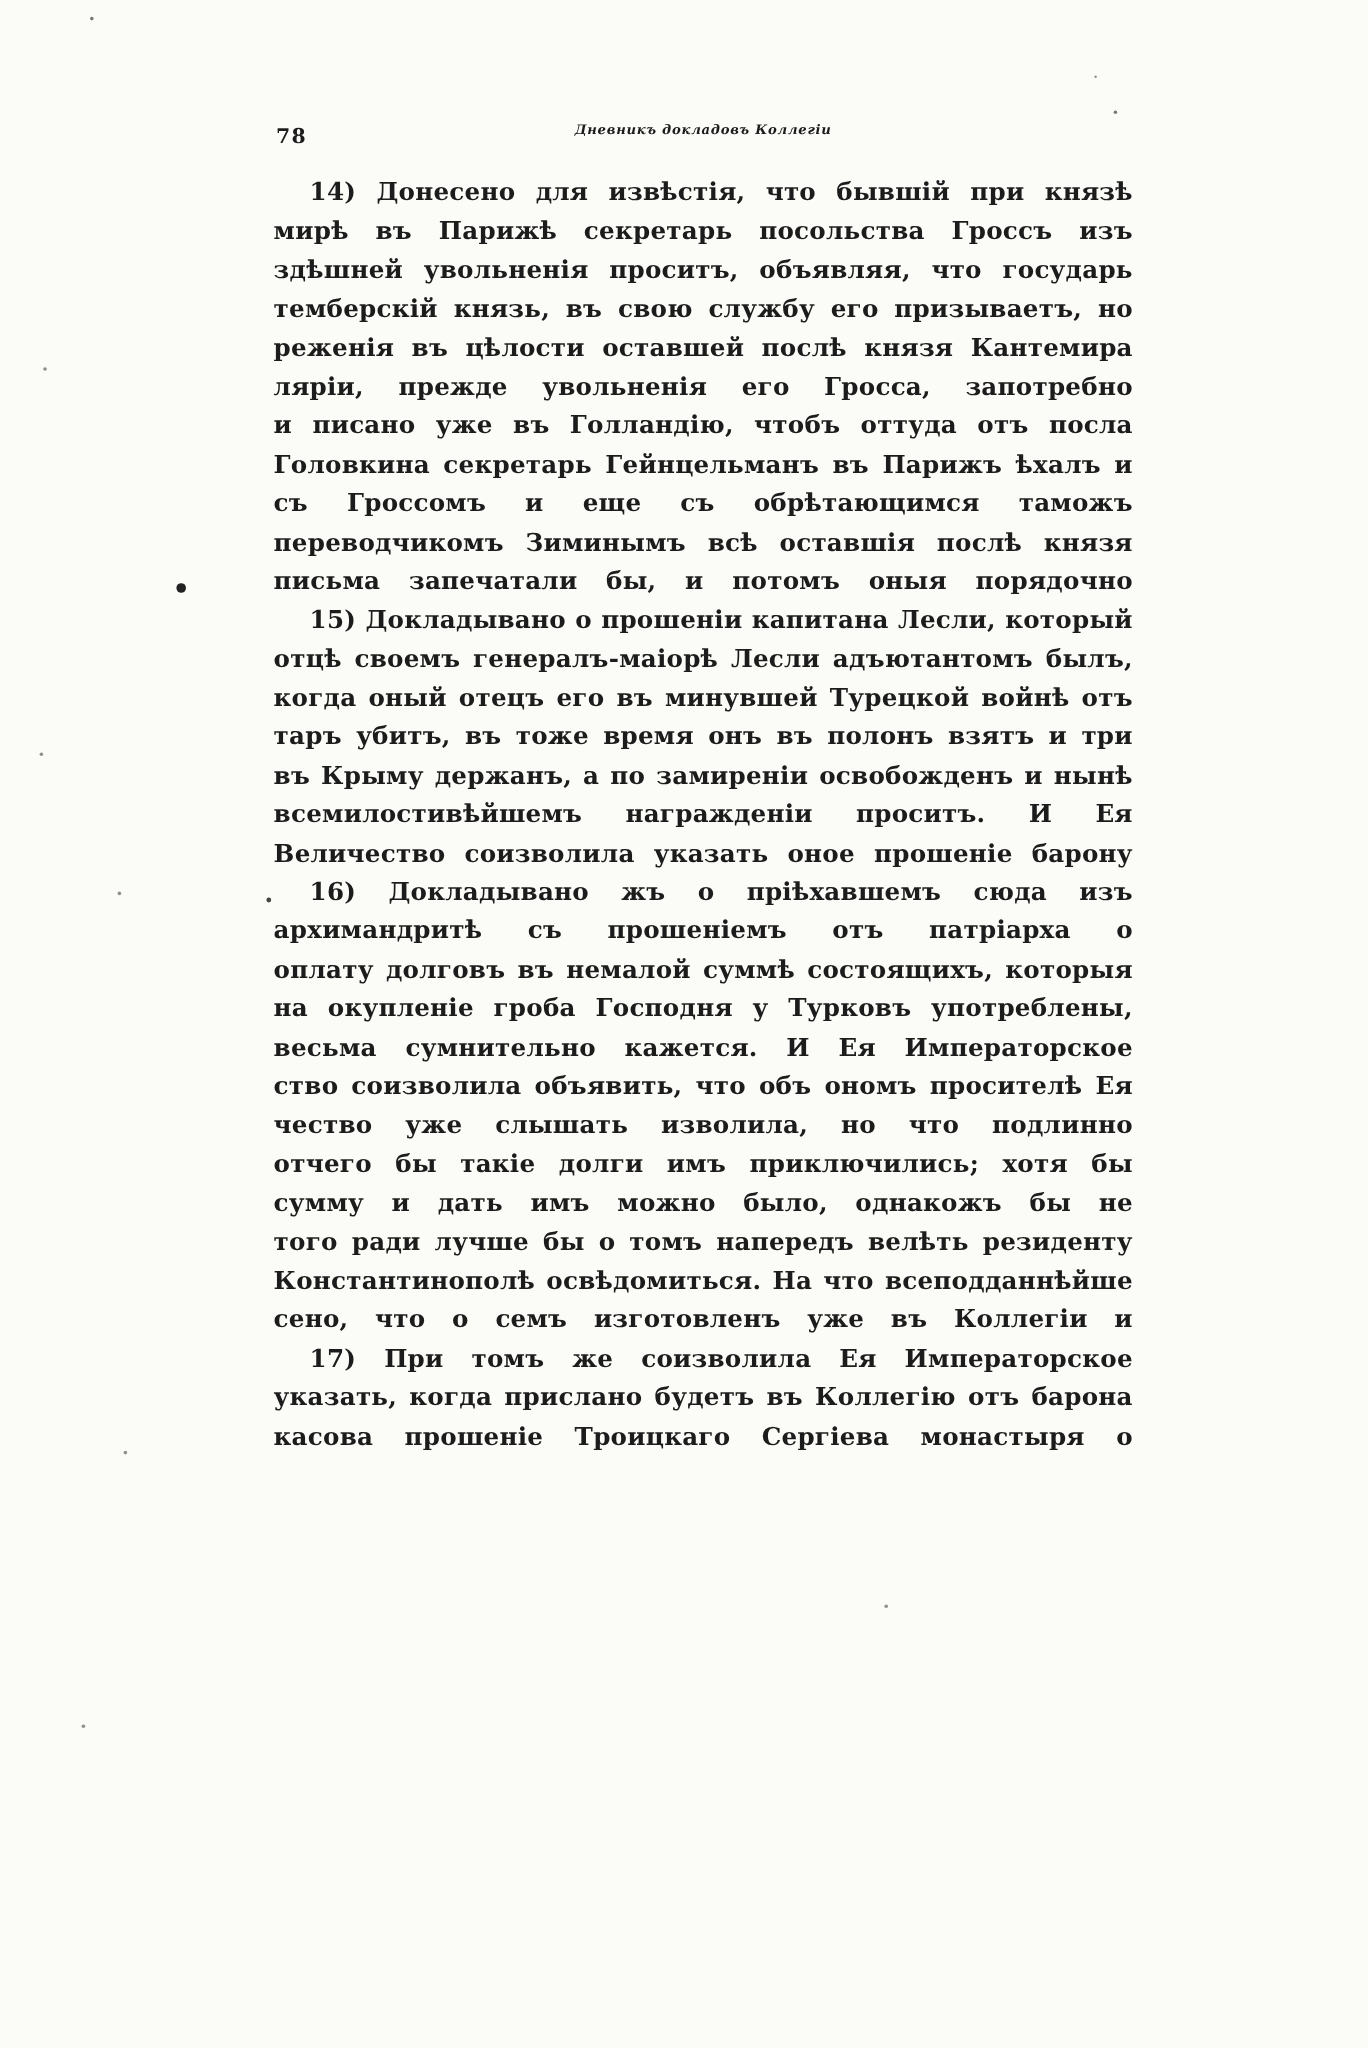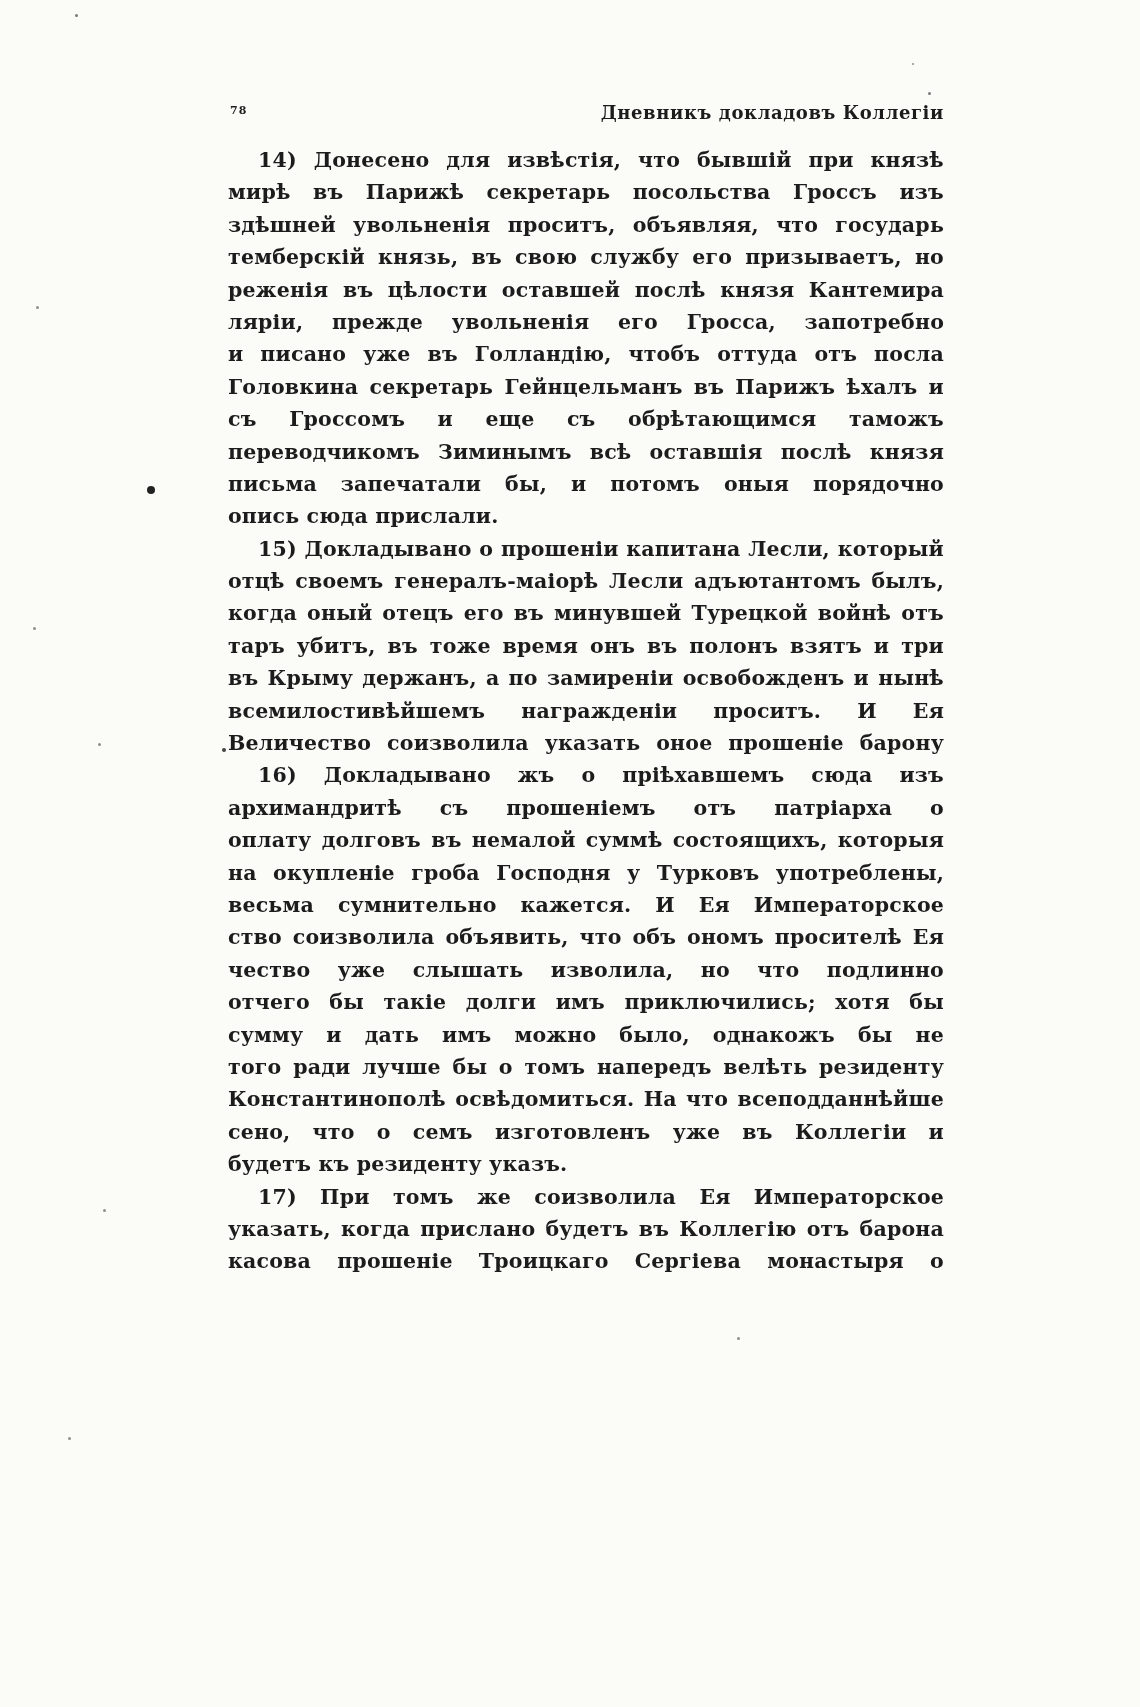--- a/index.html
+++ b/index.html
@@ -23,28 +23,29 @@
   .running-header {
     position: relative;
     height: 26px;
     margin-bottom: 16px;
     font-weight: bold;
   }
   .page-number {
     position: absolute;
     left: 2px;
     top: 2px;
-    font-size: 11px;
+    font-size: 17px;
     letter-spacing: 1px;
   }
   .header-title {
     display: block;
-    text-align: right;
-    font-size: 18px;
+    text-align: center;
+    font-size: 11px;
     letter-spacing: 0.6px;
+    font-style: italic;
   }
   .text-body {
     font-size: 20.5px;
     font-weight: bold;
     line-height: 32.4px;
     letter-spacing: 0.2px;
   }
   .paragraph { margin: 0; }
   .line {
     text-align: justify;
@@ -88,21 +89,20 @@
           <div class="line">мирѣ въ Парижѣ секретарь посольства Гроссъ изъ службы</div>
           <div class="line">здѣшней увольненія проситъ, объявляя, что государь его, Вир-</div>
           <div class="line">темберскій князь, въ свою службу его призываетъ, но для сбе-</div>
           <div class="line">реженія въ цѣлости оставшей послѣ князя Кантемира канце-</div>
           <div class="line">ляріи, прежде увольненія его Гросса, запотребно разсуждено</div>
           <div class="line">и писано уже въ Голландію, чтобъ оттуда отъ посла графа</div>
           <div class="line">Головкина секретарь Гейнцельманъ въ Парижъ ѣхалъ и обще</div>
           <div class="line">съ Гроссомъ и еще съ обрѣтающимся таможъ Россійскимъ</div>
           <div class="line">переводчикомъ Зиминымъ всѣ оставшія послѣ князя Кантемира</div>
           <div class="line">письма запечатали бы, и потомъ оныя порядочно описали и ту</div>
-          <div class="line last">опись сюда прислали.</div>
         </div>
         <div class="paragraph">
           <div class="line first">15) Докладывано о прошеніи капитана Лесли, который при</div>
           <div class="line">отцѣ своемъ генералъ-маіорѣ Лесли адъютантомъ былъ, и</div>
           <div class="line">когда оный отецъ его въ минувшей Турецкой войнѣ отъ Та-</div>
           <div class="line">таръ убитъ, въ тоже время онъ въ полонъ взятъ и три года</div>
           <div class="line">въ Крыму держанъ, а по замиреніи освобожденъ и нынѣ о</div>
           <div class="line">всемилостивѣйшемъ награжденіи проситъ. И Ея Императорское</div>
           <div class="line">Величество соизволила указать оное прошеніе барону Черка-</div>
         </div>
@@ -112,21 +112,20 @@
           <div class="line">оплату долговъ въ немалой суммѣ состоящихъ, которыя будто</div>
           <div class="line">на окупленіе гроба Господня у Турковъ употреблены, еже</div>
           <div class="line">весьма сумнительно кажется. И Ея Императорское Величе-</div>
           <div class="line">ство соизволила объявить, что объ ономъ просителѣ Ея Вели-</div>
           <div class="line">чество уже слышать изволила, но что подлинно сумнительно,</div>
           <div class="line">отчего бы такіе долги имъ приключились; хотя бы нѣкоторую</div>
           <div class="line">сумму и дать имъ можно было, однакожъ бы не напрасно, и</div>
           <div class="line">того ради лучше бы о томъ напередъ велѣть резиденту въ</div>
           <div class="line">Константинополѣ освѣдомиться. На что всеподданнѣйше доне-</div>
           <div class="line">сено, что о семъ изготовленъ уже въ Коллегіи и отправленъ</div>
-          <div class="line last">будетъ къ резиденту указъ.</div>
         </div>
         <div class="paragraph">
           <div class="line first">17) При томъ же соизволила Ея Императорское Величество</div>
           <div class="line">указать, когда прислано будетъ въ Коллегію отъ барона Чер-</div>
           <div class="line last">касова прошеніе Троицкаго Сергіева монастыря о снабженіи</div>
         </div>
       </div>
   </div>
 
 </div>

